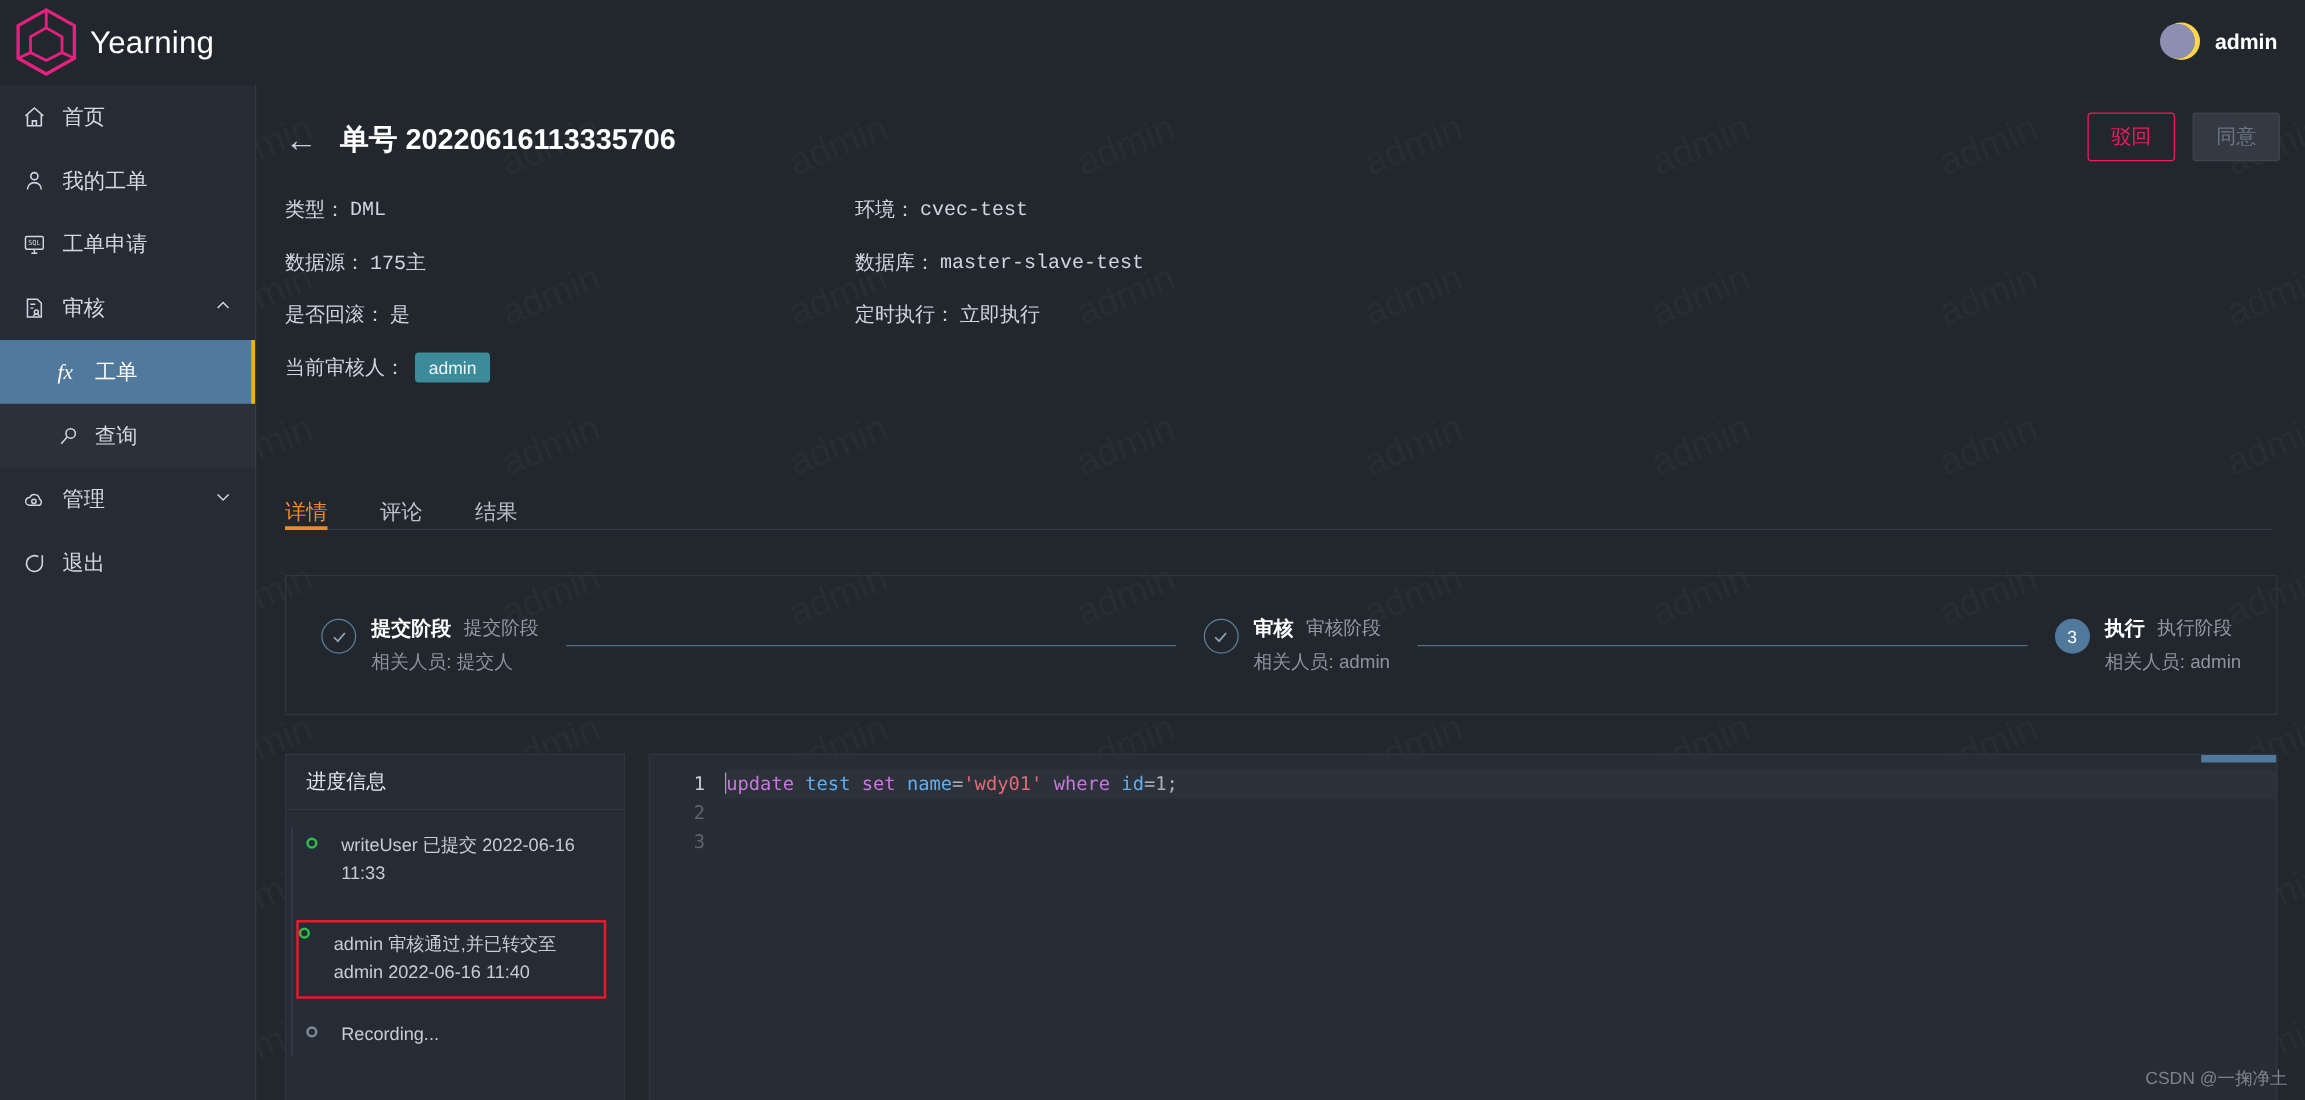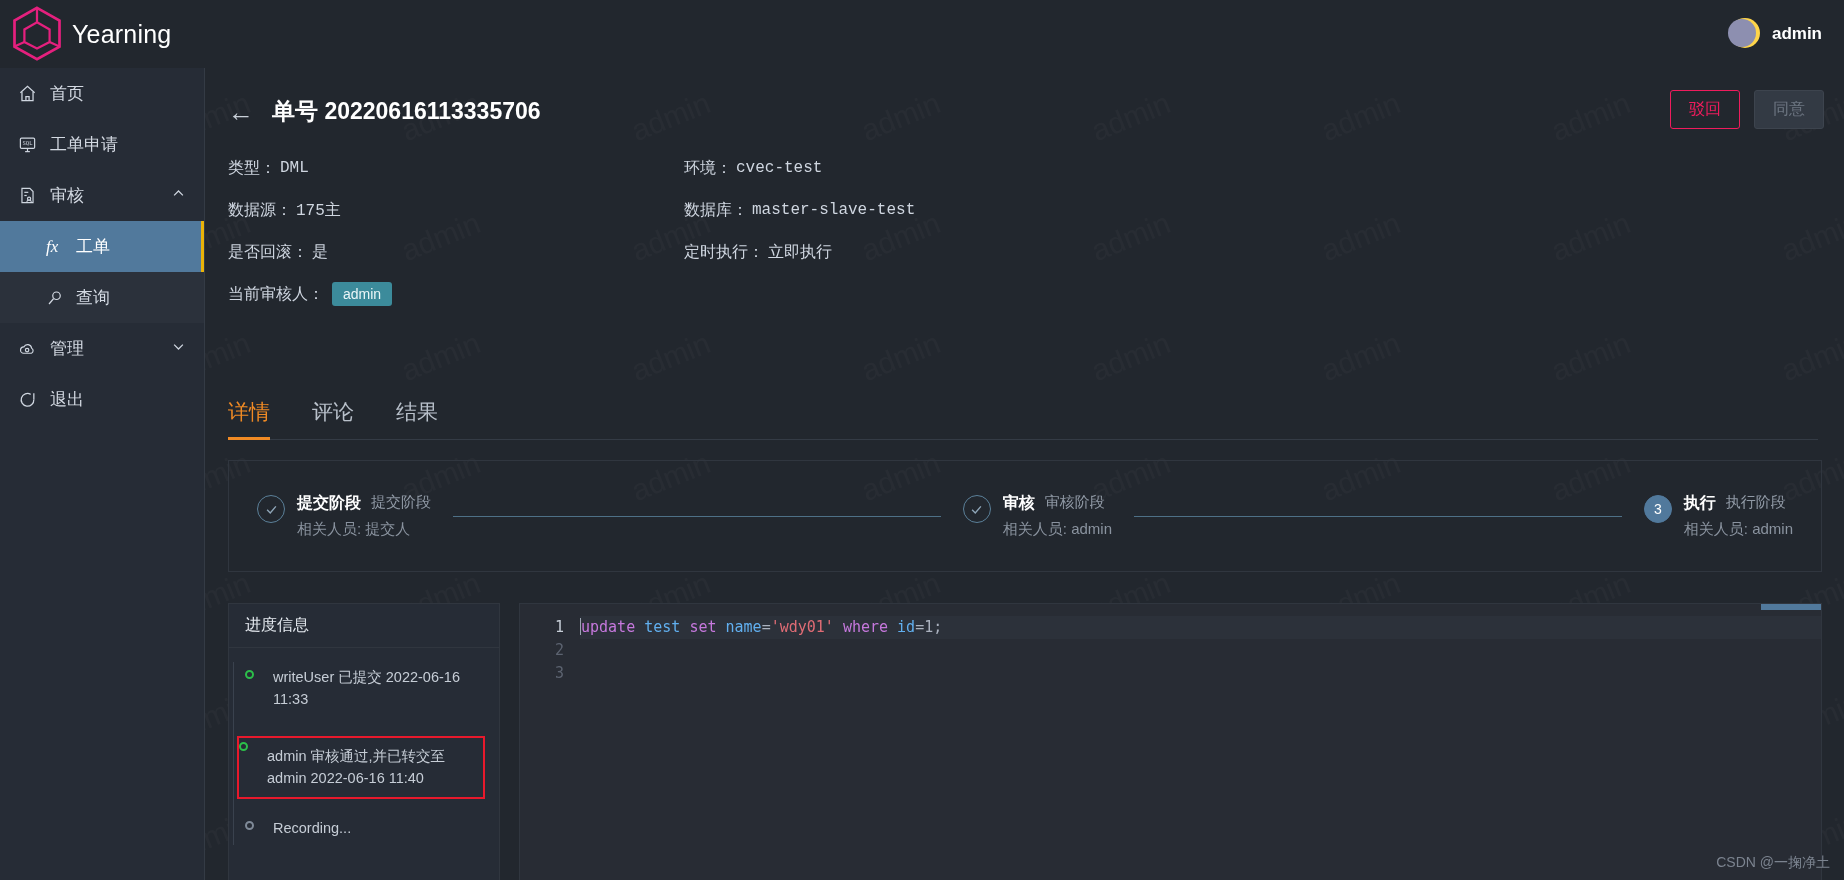--- a/index.html
+++ b/index.html
@@ -83,21 +83,21 @@
 
   .ring-wrap { position:absolute; right:228px; top:42px; width:172px; height:172px; }
   .ring-label {
     position:absolute; inset:0; display:flex; align-items:center; justify-content:center;
     color:#e4e9ef; font-size:27px;
   }
 
   
   .tabs { position:absolute; left:24px; top:330px; width:1590px; }
   .tab-strip { display:flex; gap:42px; }
-  .tab { color:#b9c1cb; font-size:21px; padding-bottom:11px; cursor:pointer; }
+  .tab { color:#b9c1cb; font-size:17px; cursor:pointer; }
   .tab.active { color:#f08a24; border-bottom:3px solid #f08a24; }
   .tab-underline { height:1px; background:#343b45; margin-top:-1px; }
 
   
   .steps {
     position:absolute; left:24px; top:392px; width:1594px; height:112px;
     border:1px solid #30363f; display:flex; align-items:center; padding:0 28px;
   }
   .step { display:flex; align-items:flex-start; flex:none; }
   .step-circle {
@@ -261,20 +261,29 @@
       <span class="nav-ico">
         <svg width="19" height="19" viewBox="0 0 24 24" fill="none" stroke="currentColor" stroke-width="1.6">
           <path d="M3 11 L12 3 L21 11"></path>
             <path d="M5 10 V21 H19 V10"></path>
             <path d="M10 21 v-5 h4 v5"></path>
         </svg>
       </span>
       <span class="nav-label">首页</span>
     </div>
 
+    <div class="nav-item">
+      <span class="nav-ico">
+        <svg width="19" height="19" viewBox="0 0 24 24" fill="none" stroke="currentColor" stroke-width="1.6">
+          <circle cx="12" cy="7.5" r="3.6"></circle>
+            <path d="M5 21c0-4.2 3.1-7 7-7s7 2.8 7 7"></path>
+        </svg>
+      </span>
+      <span class="nav-label">我的工单</span>
+    </div>
 
     <div class="nav-item">
       <span class="nav-ico">
         <svg width="19" height="19" viewBox="0 0 24 24" fill="none" stroke="currentColor" stroke-width="1.5">
           <rect x="3" y="4" width="18" height="13" rx="1.5"></rect>
             <path d="M9 21h6"></path>
             <path d="M12 17v4"></path>
           <text x="12" y="13" font-size="7" fill="currentColor" stroke="none" text-anchor="middle" font-family="DejaVu Sans Mono, monospace">SQL</text>
         </svg>
       </span>

